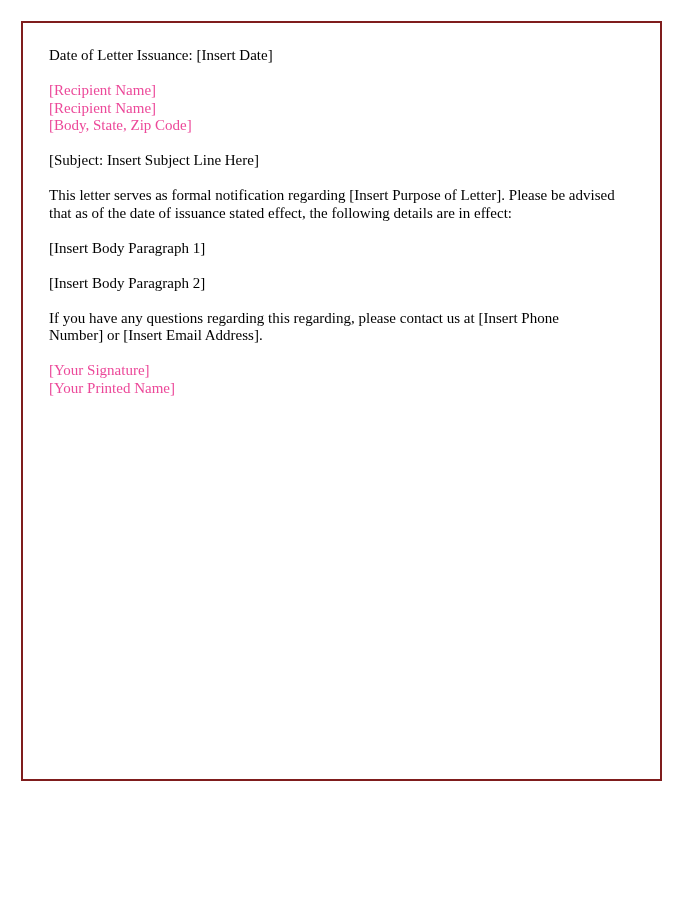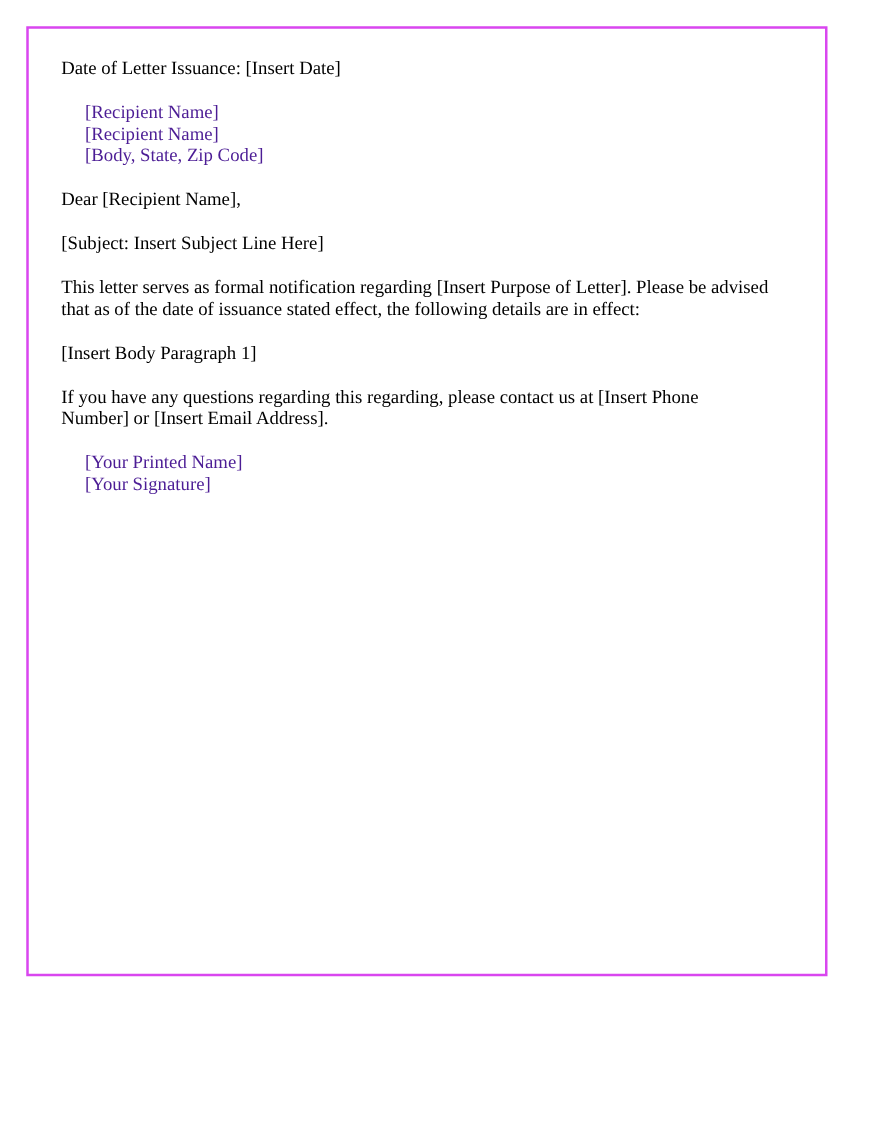--- a/index.html
+++ b/index.html
@@ -14,60 +14,59 @@
     font-family: "Liberation Serif", "DejaVu Serif", serif;
     color: #000000;
   }
   .letter-frame {
     position: absolute;
     left: 21px;
     top: 21px;
     width: 641px;
     height: 760px;
     box-sizing: border-box;
-    border: 2px solid #d946ef;
+    border: 2px solid #7f1d1d;
     background: #ffffff;
     padding: 24px 44px 0 26px;
   }
   .para {
     margin: 0 0 17.5px 0;
     font-size: 15px;
     line-height: 17.5px;
     color: #000000;
   }
   .line {
     font-size: 15px;
     line-height: 17.5px;
-    color: #4c1d95;
-    margin-left: 19px;
+    color: #ec4899;
   }
 </style>
 </head>
 <body>
 
 <div class="letter-frame">
 
   <p class="para">Date of Letter Issuance: [Insert Date]</p>
 
   <div class="para">
     <div class="line">[Recipient Name]</div>
     <div class="line">[Recipient Name]</div>
     <div class="line">[Body, State, Zip Code]</div>
   </div>
 
-  <p class="para">Dear [Recipient Name],</p>
 
   <p class="para">[Subject: Insert Subject Line Here]</p>
 
   <p class="para">This letter serves as formal notification regarding [Insert Purpose of Letter]. Please be advised that as of the date of issuance stated effect, the following details are in effect:</p>
 
   <p class="para">[Insert Body Paragraph 1]</p>
 
+  <p class="para">[Insert Body Paragraph 2]</p>
 
   <p class="para">If you have any questions regarding this regarding, please contact us at [Insert Phone Number] or [Insert Email Address].</p>
 
 
   <div class="para">
+    <div class="line">[Your Signature]</div>
     <div class="line">[Your Printed Name]</div>
-    <div class="line">[Your Signature]</div>
   </div>
 
 </div>
 
 </body></html>

